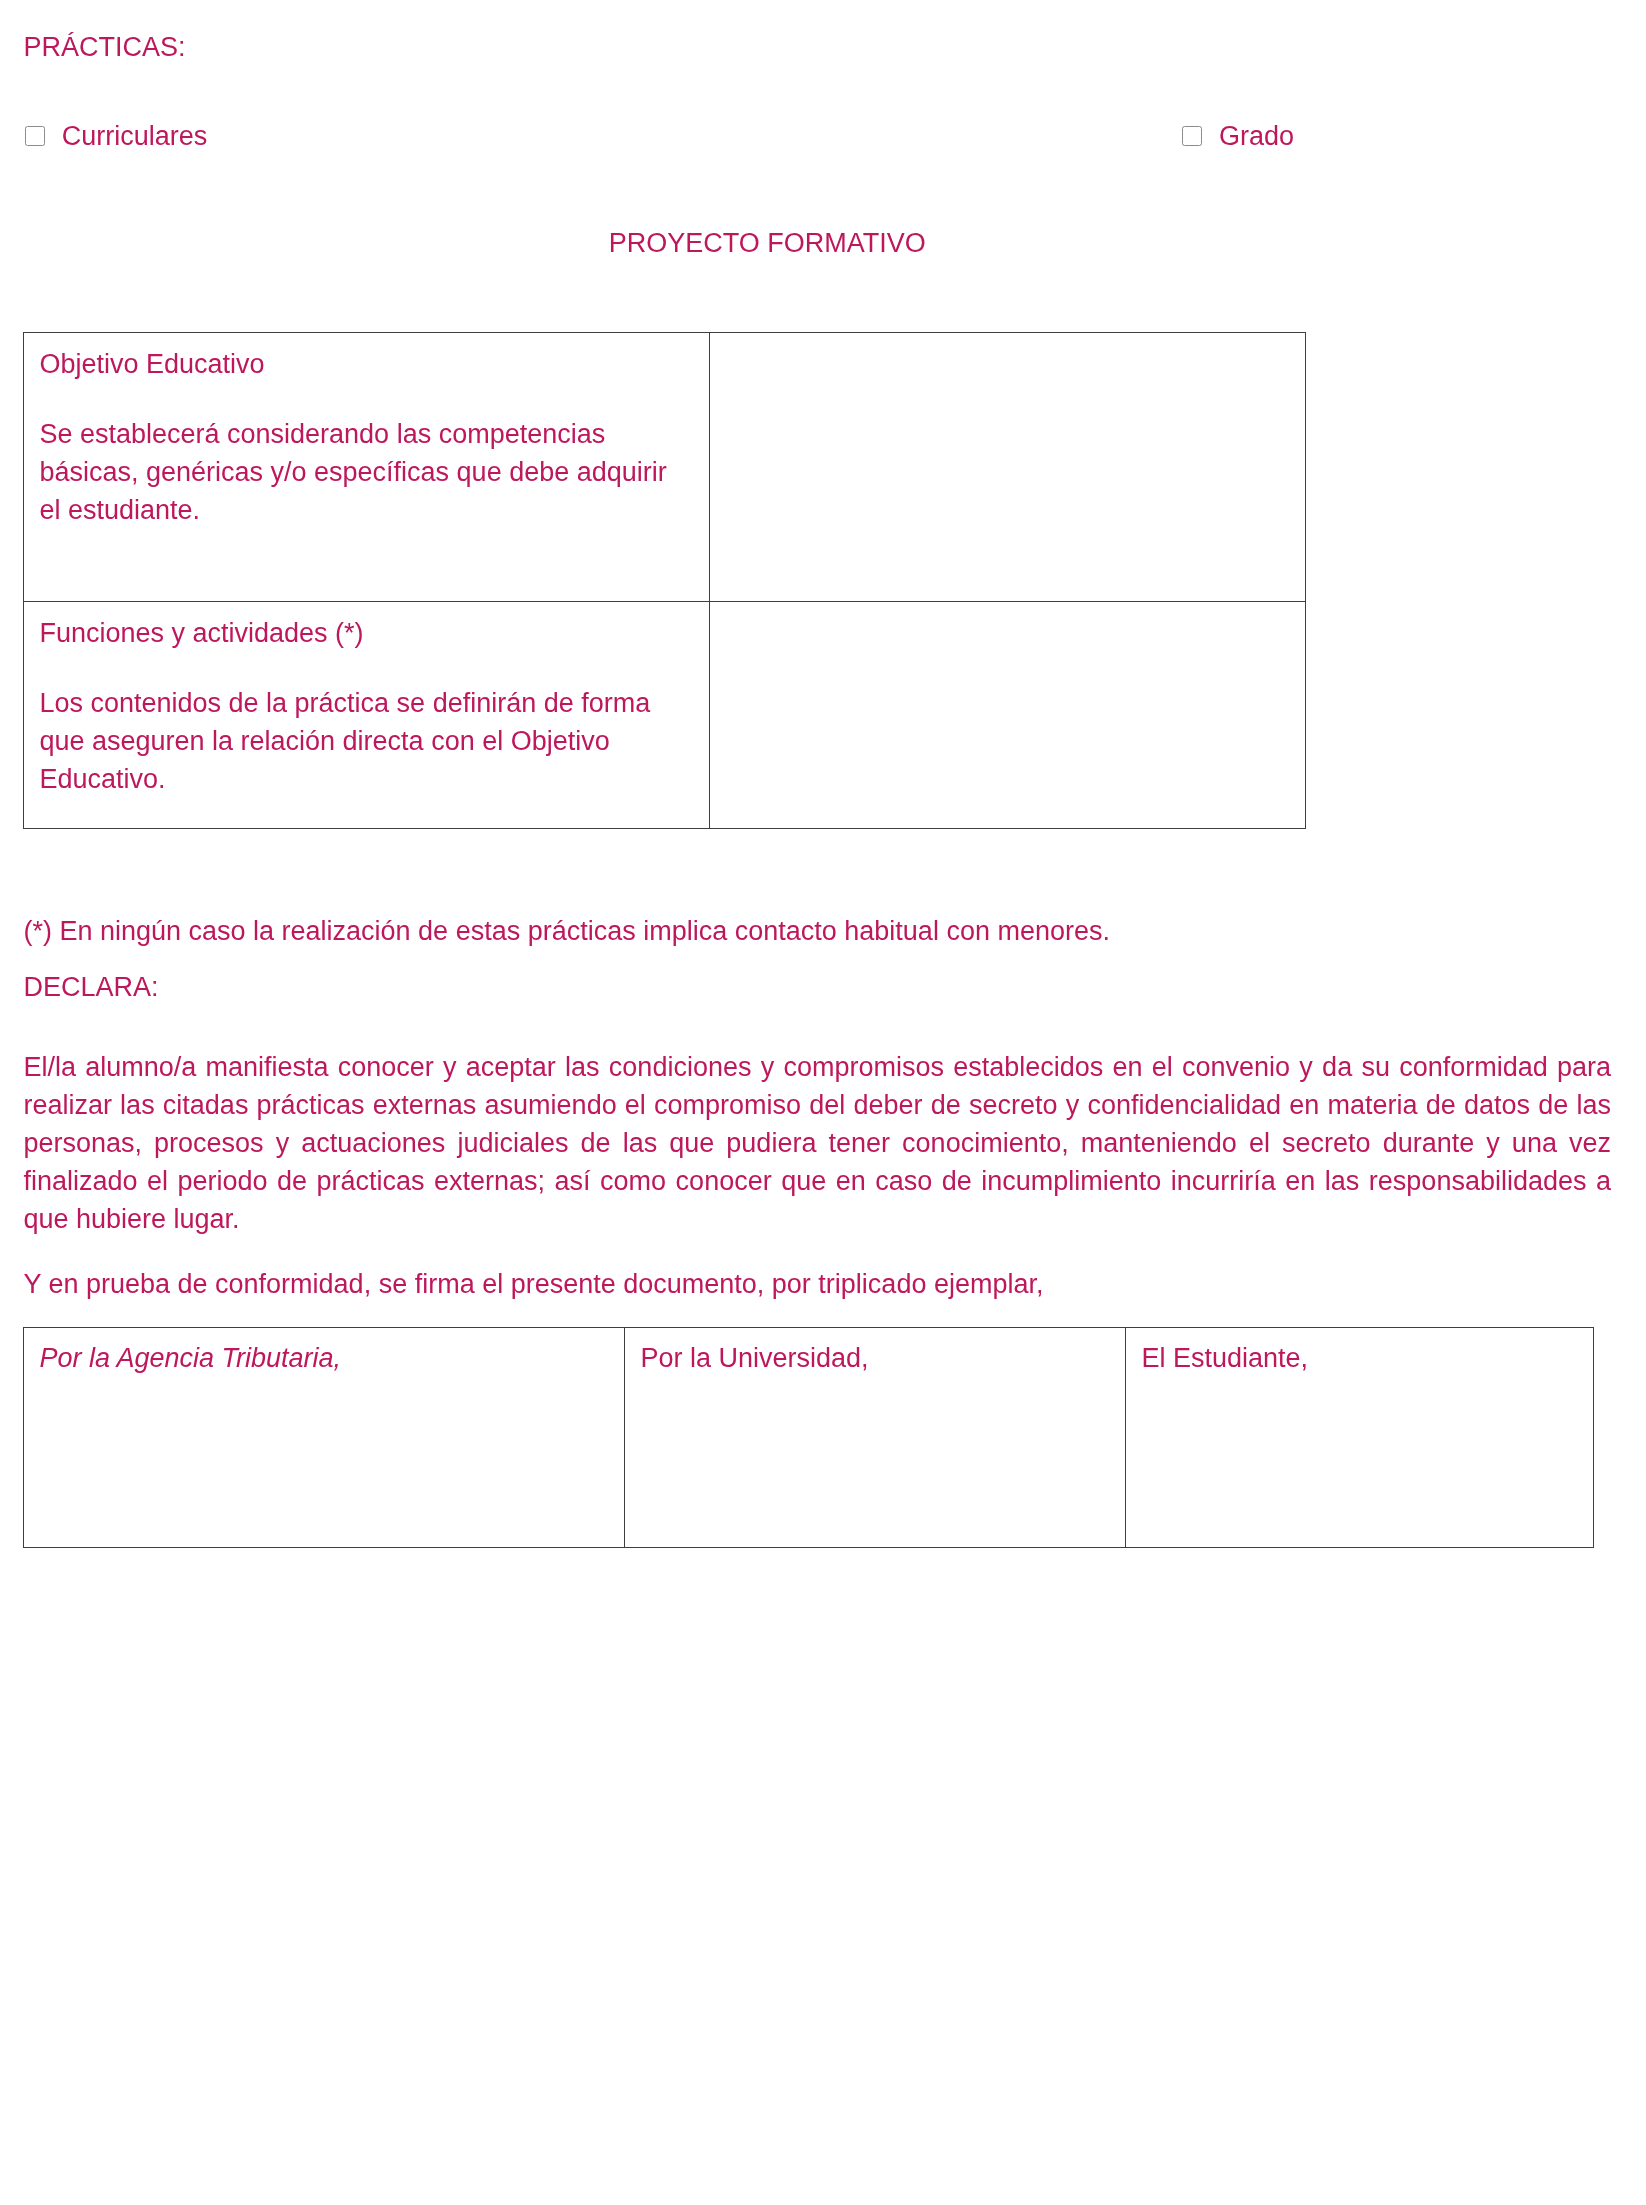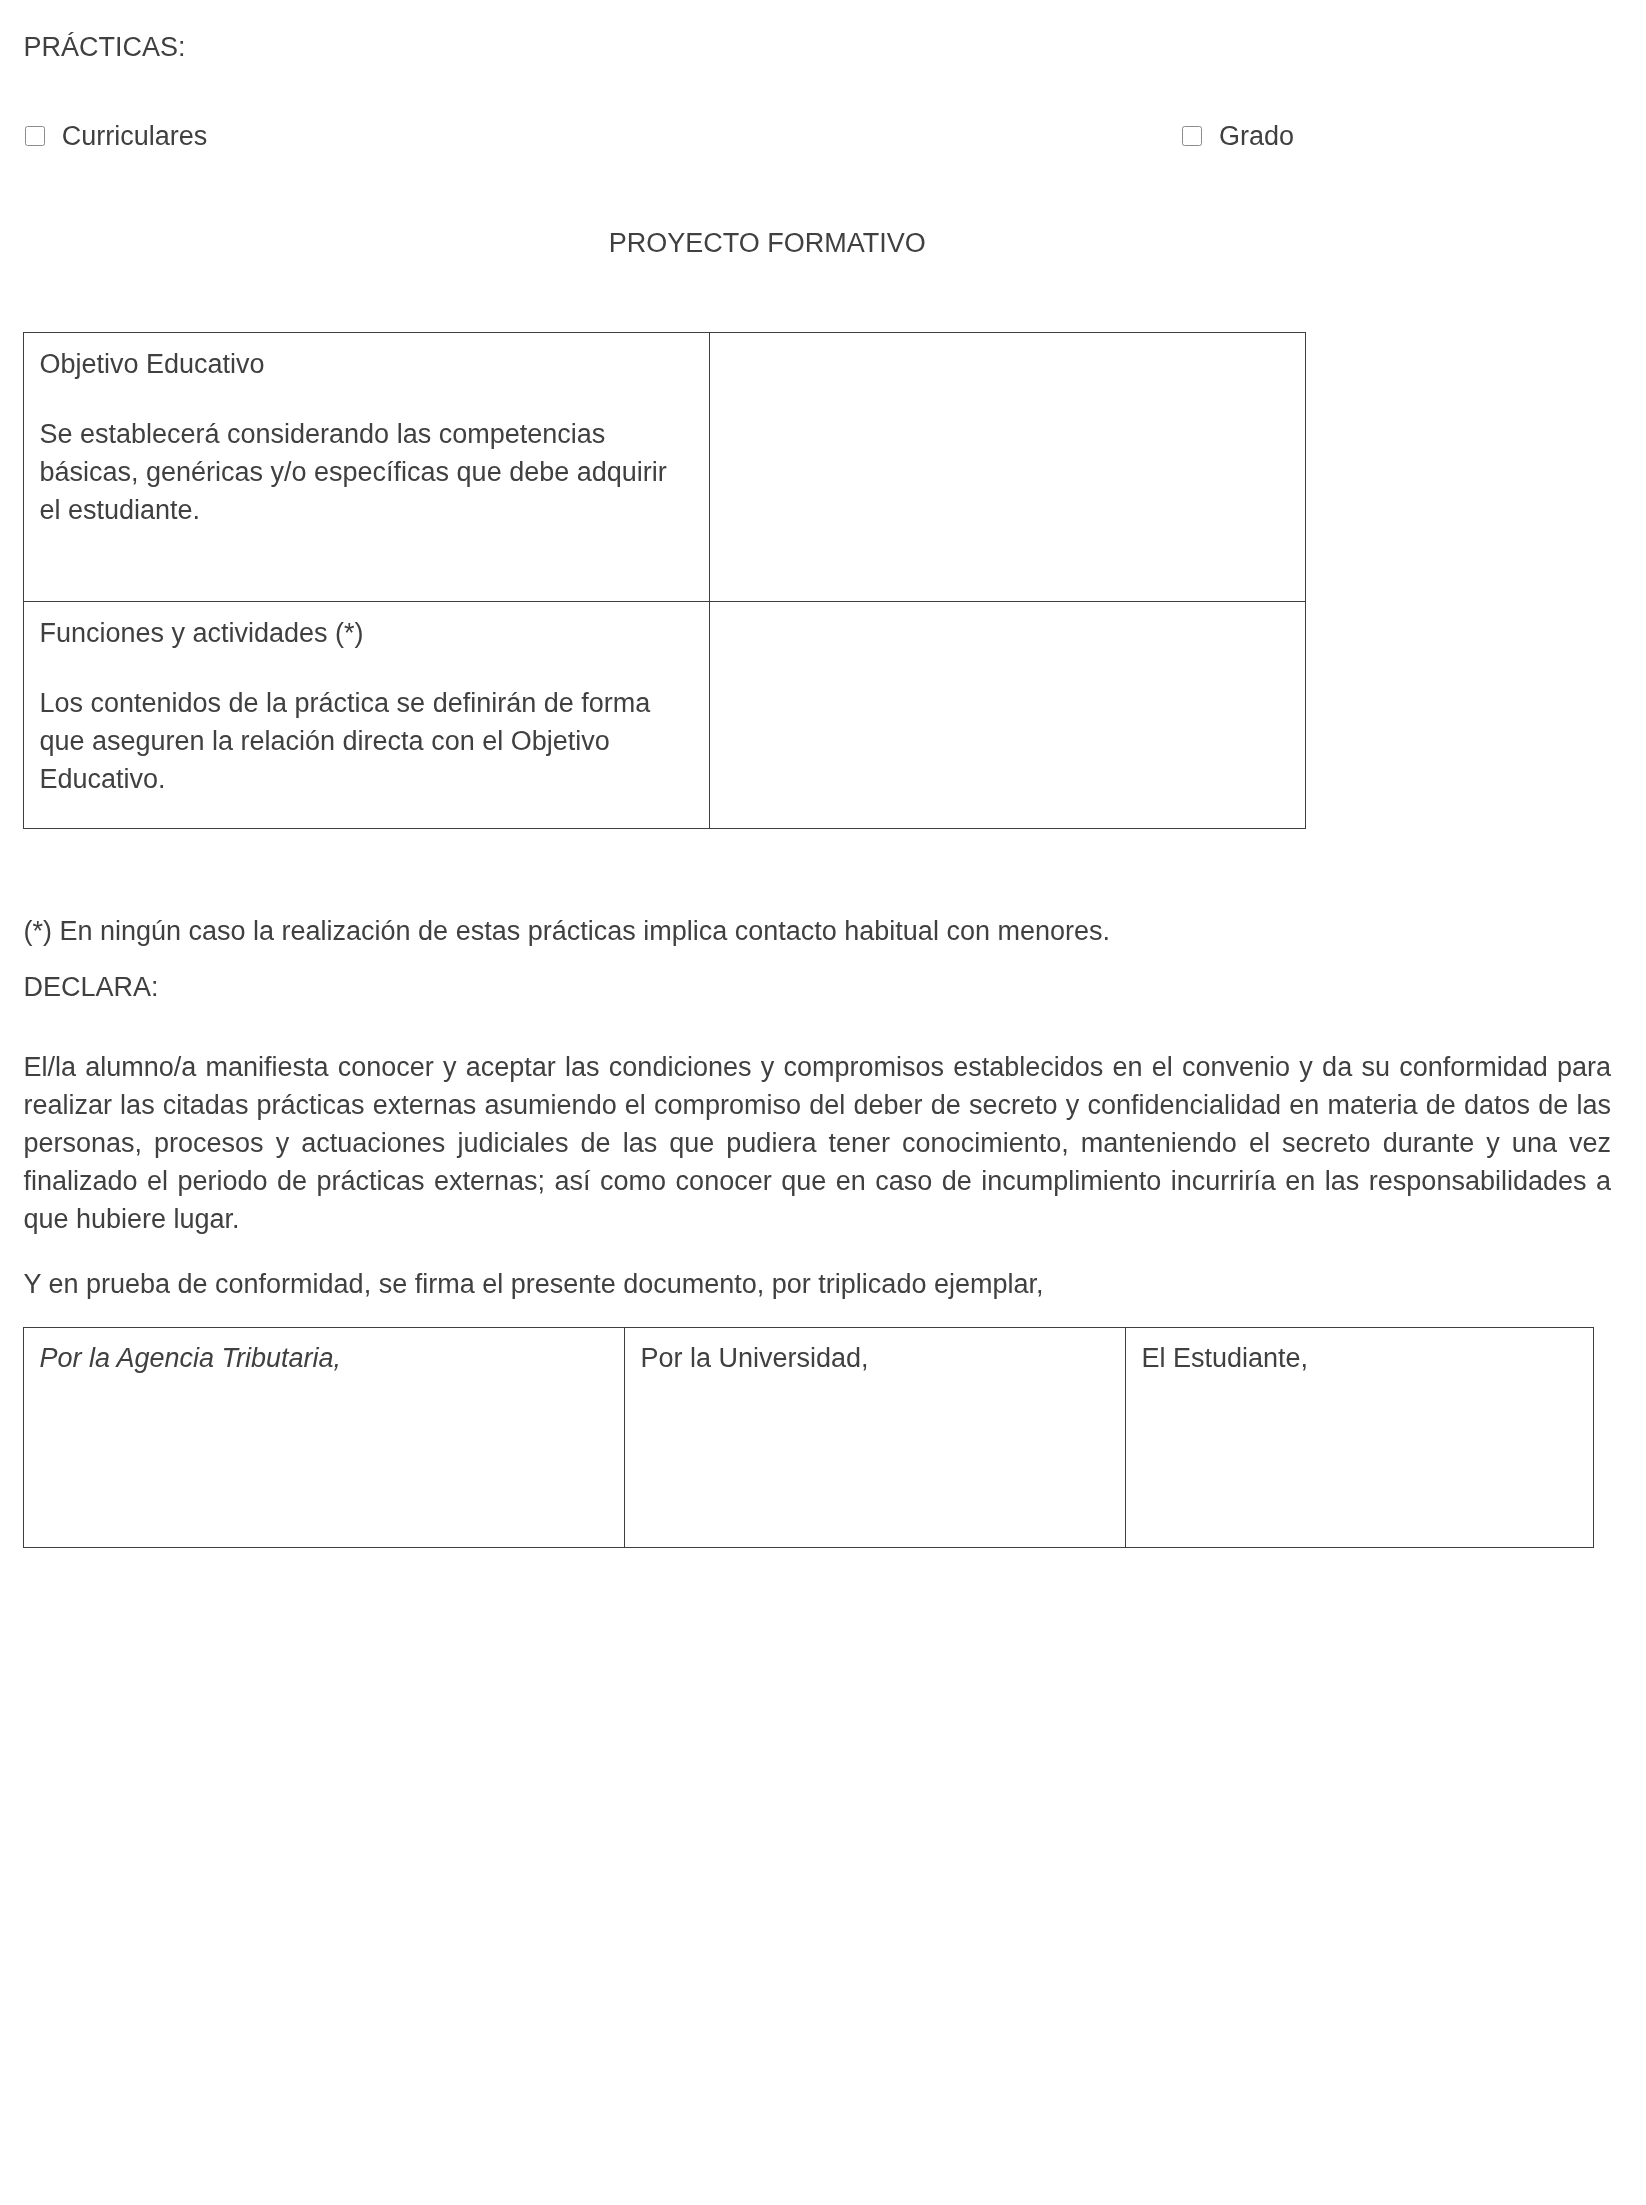--- a/index.html
+++ b/index.html
@@ -6,21 +6,21 @@
     margin: 0;
     padding: 0;
     background: #ffffff;
   }
   .page {
     position: relative;
     width: 1646px;
     height: 2205px;
     box-sizing: border-box;
     background: #ffffff;
-    color: #404040;
+    color: #be185d;
     font-family: "Liberation Sans", sans-serif;
     font-size: 27px;
     line-height: 38px;
     padding: 28px 35px 0 23.4px;
     overflow: hidden;
   }
   .heading {
     margin: 0;
   }
   .checkbox-row {

